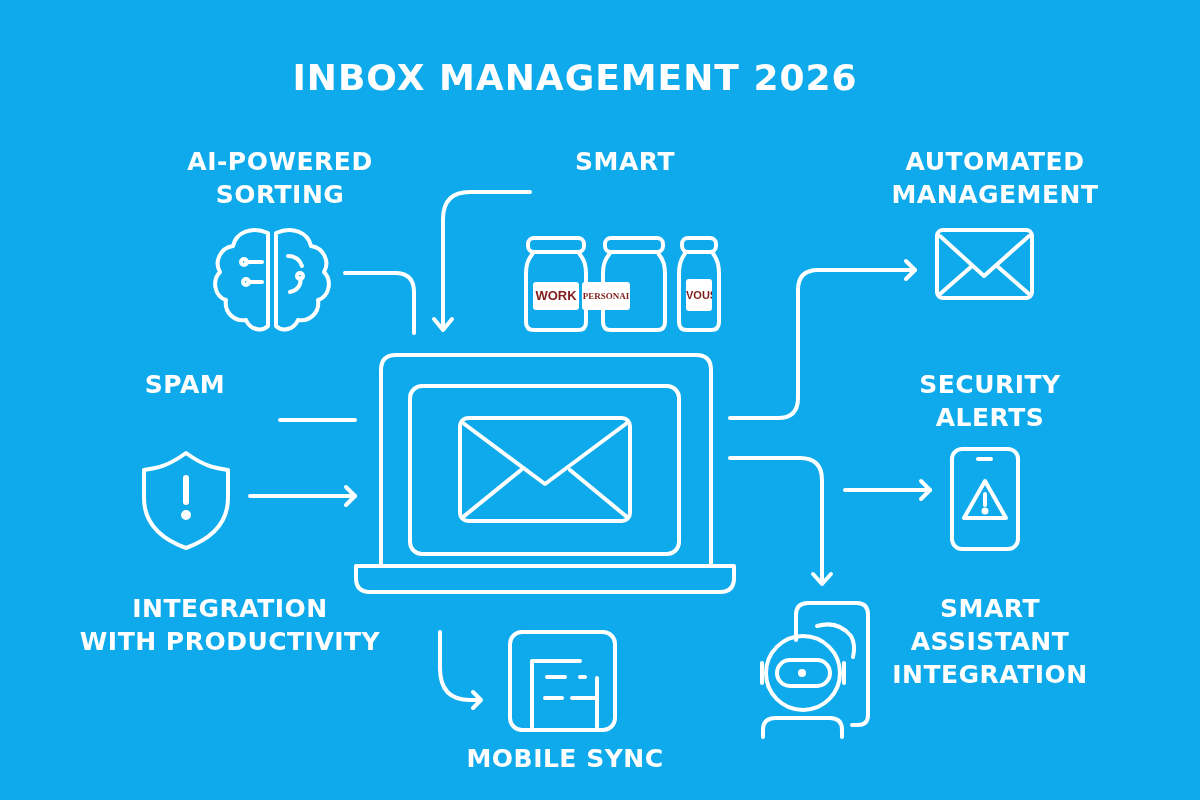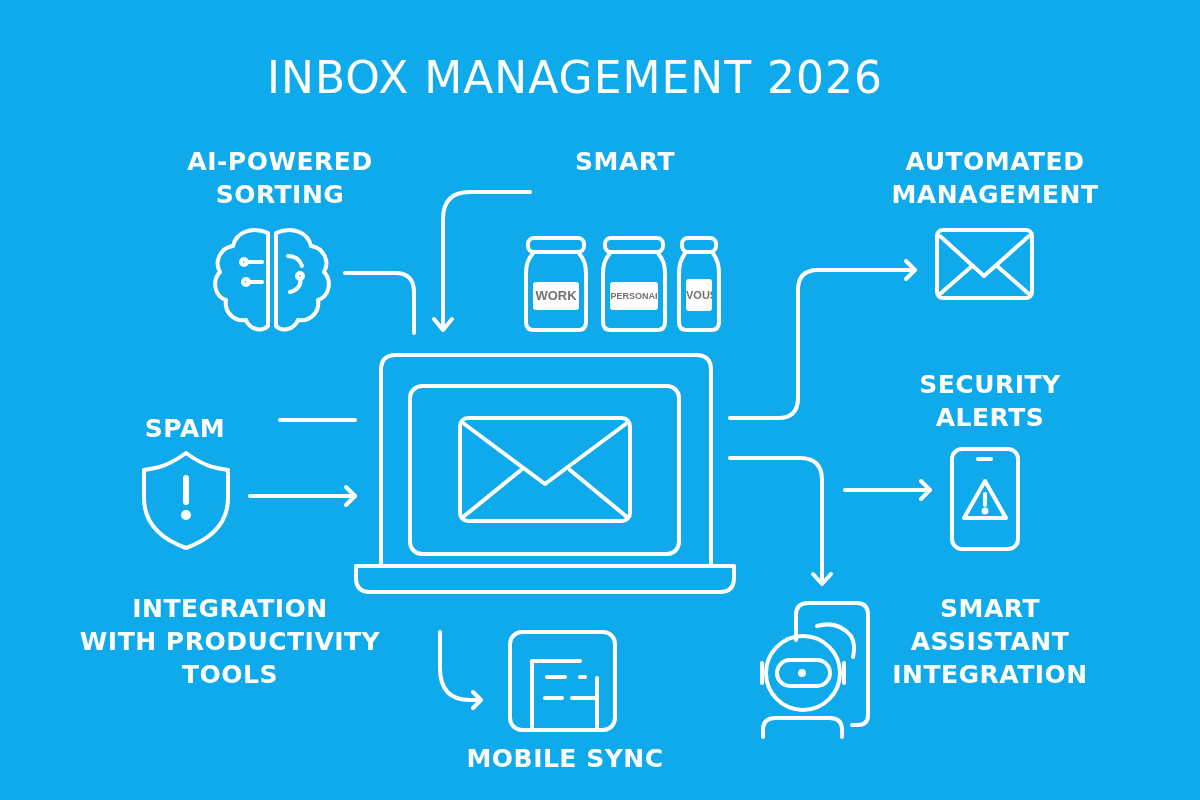--- a/index.html
+++ b/index.html
@@ -9,32 +9,32 @@
     }
     .canvas {
       position: relative; width: 1200px; height: 800px;
       background: #0eaaeb;
       font-family: "DejaVu Sans", "Liberation Sans", sans-serif;
       color: #ffffff;
     }
     .title {
       position: absolute; left: 0; top: 52px; width: 1150px;
       text-align: center;
-      font-size: 44px; font-weight: normal; letter-spacing: 1px;
+      font-size: 36px; font-weight: bold; letter-spacing: 1px;
       line-height: 52px;
     }
     .label {
       position: absolute; text-align: center;
       font-size: 25px; font-weight: bold; line-height: 33px;
       letter-spacing: 0.5px; white-space: nowrap;
     }
     .label span { display: block; }
     svg.art { position: absolute; left: 0; top: 0; width: 1200px; height: 800px; }
     .jar-label {
-      position: absolute; background: #ffffff; color: #737373;
+      position: absolute; background: #ffffff; color: #7f1d1d;
       font-family: "Liberation Sans", sans-serif;
       font-weight: bold; text-align: center; border-radius: 3px;
       line-height: 28px; height: 28px; overflow: hidden;
     }
   </style>
 </head>
 <body>
 
 <div class="canvas">
 
@@ -47,33 +47,32 @@
 
   <div class="label" style="left:530px; top:145px; width:190px;">
     <span>SMART</span>
   </div>
 
   <div class="label" style="left:880px; top:145px; width:230px;">
     <span>AUTOMATED</span>
     <span>MANAGEMENT</span>
   </div>
 
-  <div class="label" style="left:100px; top:368px; width:170px;margin-top:44px;">
+  <div class="label" style="left:100px; top:368px; width:170px;">
     <span>SPAM</span>
   </div>
 
   <div class="label" style="left:900px; top:368px; width:180px;">
     <span>SECURITY</span>
     <span>ALERTS</span>
   </div>
 
   <div class="label" style="left:60px; top:592px; width:340px;">
     <span>INTEGRATION</span>
     <span>WITH PRODUCTIVITY</span>
-    <span>TOOLS</span>
   </div>
 
   <div class="label" style="left:450px; top:742px; width:230px;">
     <span>MOBILE SYNC</span>
   </div>
 
   <div class="label" style="left:880px; top:592px; width:220px;">
     <span>SMART</span>
     <span>ASSISTANT</span>
     <span>INTEGRATION</span>
@@ -169,16 +168,16 @@
       <circle cx="803" cy="673" r="37"></circle>
       <rect x="777" y="660" width="53" height="26" rx="13"></rect>
       <circle cx="802" cy="673" r="2" fill="#ffffff"></circle>
       <path d="M762 663 L762 683"></path>
         <path d="M844 663 L844 683"></path>
       <path d="M763 737 L763 730 Q763 718 775 718 L830 718 Q842 718 842 730 L842 737"></path>
     </g>
   </svg>
 
   <div class="jar-label" style="left:533px; top:282px; width:46px; font-size:13px;">WORK</div>
-  <div class="jar-label" style="left:610px; top:282px; width:48px; font-size:9px;">PERSONAI</div>
+  <div class="jar-label" style="left:582px; top:282px; width:48px; font-size:9px;font-family:Liberation Serif, serif;">PERSONAI</div>
   <div class="jar-label" style="left:686px; top:279px; width:26px; font-size:11px; height:32px; line-height:32px;">VOUS</div>
 
 </div>
 
 </body></html>

